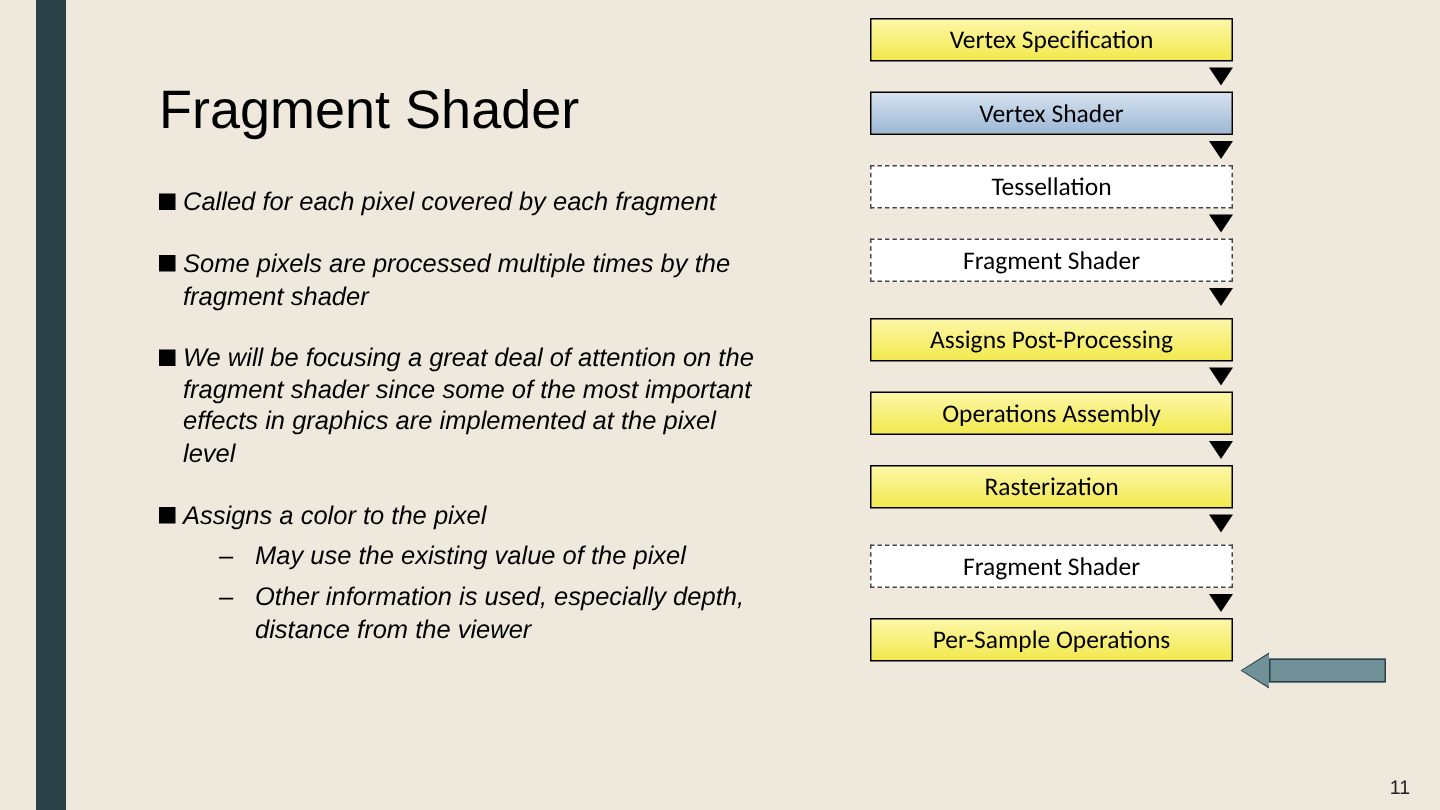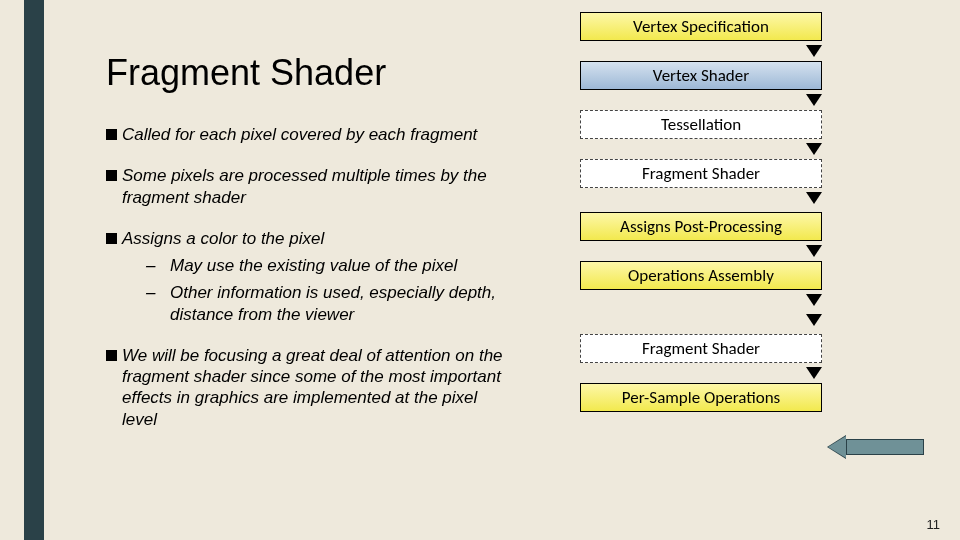--- a/index.html
+++ b/index.html
@@ -165,46 +165,47 @@
   <h1 class="title">Fragment Shader</h1>
 
   <ul class="bullets">
     <li>
       <span>Called for each pixel covered by each fragment</span>
     </li>
     <li>
       <span>Some pixels are processed multiple times by the fragment shader</span>
     </li>
     <li>
+      <span>We will be focusing a great deal of attention on the fragment shader since some of the most important effects in graphics are implemented at the pixel level</span>
+    </li>
+    <li>
       <span>Assigns a color to the pixel</span>
       <ul class="sub">
         <li>May use the existing value of the pixel</li>
         <li>Other information is used, especially depth, distance from the viewer</li>
       </ul>
     </li>
-    <li>
-      <span>We will be focusing a great deal of attention on the fragment shader since some of the most important effects in graphics are implemented at the pixel level</span>
-    </li>
   </ul>
 </div>
 
 <div class="diagram">
   <div class="stage yellow">Vertex Specification</div>
   <div class="arrow"></div>
   <div class="stage blue">Vertex Shader</div>
   <div class="arrow"></div>
   <div class="stage dashed">Tessellation</div>
   <div class="arrow"></div>
   <div class="stage dashed">Fragment Shader</div>
   <div class="arrow"></div>
   <div class="gap"></div>
   <div class="stage yellow">Assigns Post-Processing</div>
   <div class="arrow"></div>
   <div class="stage yellow">Operations Assembly</div>
   <div class="arrow"></div>
+  <div class="stage yellow">Rasterization</div>
   <div class="arrow"></div>
   <div class="gap"></div>
   <div class="stage dashed">Fragment Shader</div>
   <div class="arrow"></div>
   <div class="stage yellow">Per-Sample Operations</div>
 </div>
 
 <div class="pointer">
   <div class="head-outline"></div>
   <div class="head"></div>

